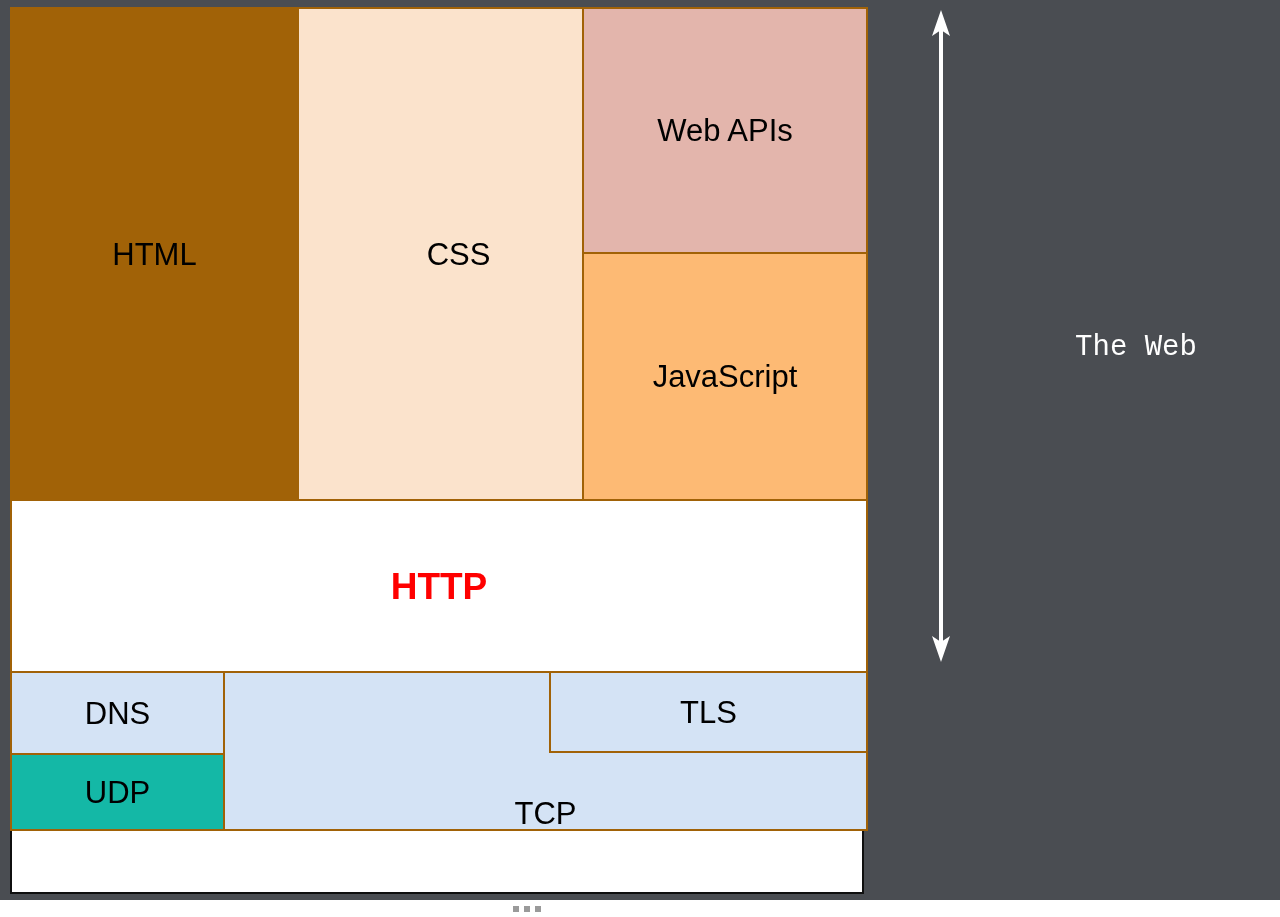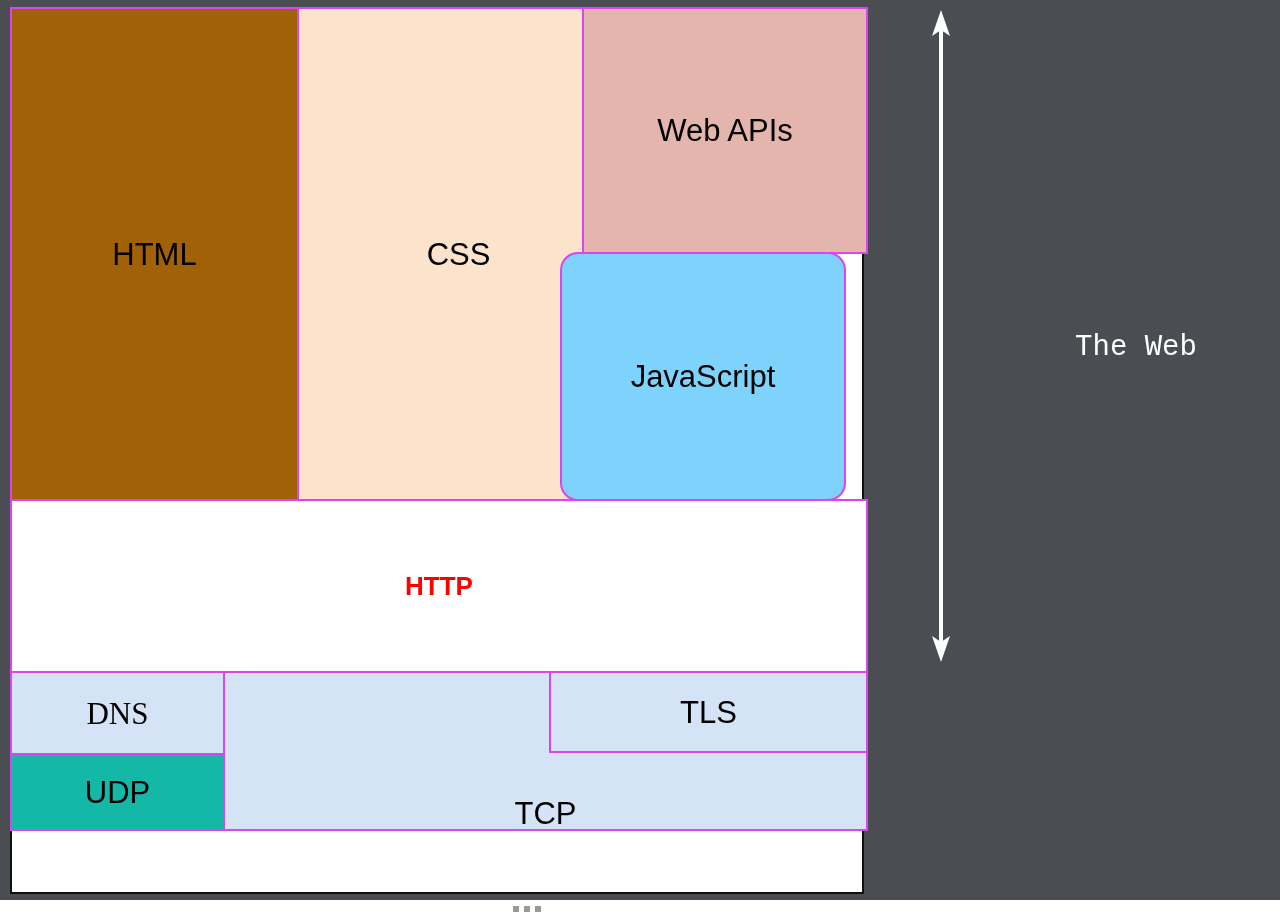--- a/index.html
+++ b/index.html
@@ -31,21 +31,21 @@
     width: 854px;
     height: 887px;
     border: 2px solid #0f0f0f;
     box-sizing: border-box;
     background: #ffffff;
   }
 
   .cell {
     position: absolute;
     box-sizing: border-box;
-    border: 2px solid #d946ef;
+    border: 2px solid #a16207;
     display: flex;
     align-items: center;
     justify-content: center;
     color: #000000;
     font-size: 31px;
     line-height: 1;
     font-family: "Liberation Sans", sans-serif;
     white-space: nowrap;
   }
 
@@ -59,42 +59,40 @@
     left: 285px; top: -2px;
     width: 323px; height: 494px;
     background: #fbe3cc;
   }
   .cell-webapis {
     left: 570px; top: -2px;
     width: 286px; height: 247px;
     background: #e3b5ac;
   }
   .cell-javascript {
-    left: 548px; top: 243px;
+    left: 570px; top: 243px;
     width: 286px; height: 249px;
-    background: #7dd3fc;
-    border-radius: 18px;
+    background: #fdba74;
   }
 
   
   .cell-http {
     left: -2px; top: 490px;
     width: 858px; height: 174px;
     background: #ffffff;
     color: #ff0000;
     font-weight: bold;
-    font-size: 26px;
+    font-size: 37px;
   }
 
   
   .cell-dns {
     left: -2px; top: 662px;
     width: 215px; height: 84px;
     background: #d4e3f5;
-    font-family: Liberation Serif, serif;
   }
   .cell-udp {
     left: -2px; top: 744px;
     width: 215px; height: 78px;
     background: #14b8a6;
   }
   .cell-tcp {
     left: 211px; top: 662px;
     width: 645px; height: 160px;
     background: #d4e3f5;

